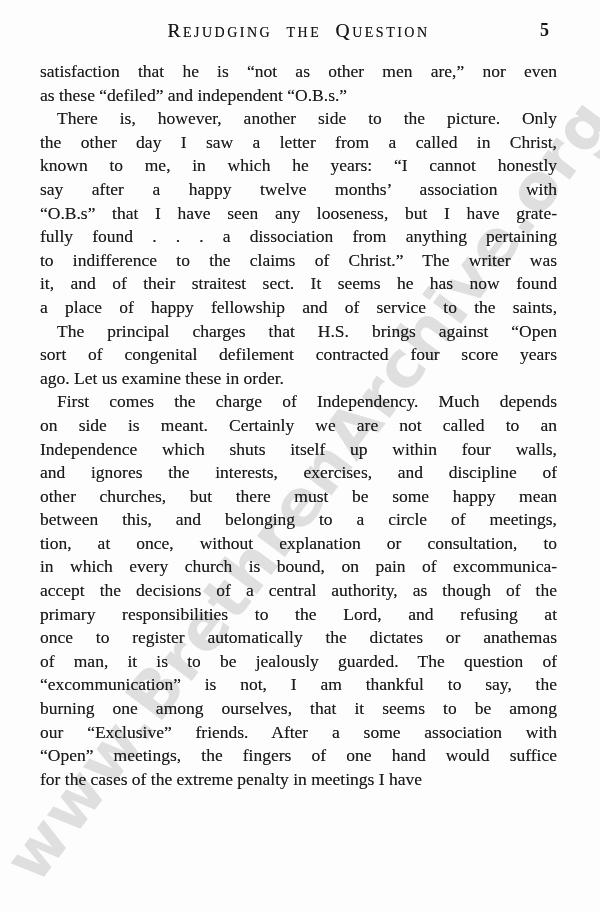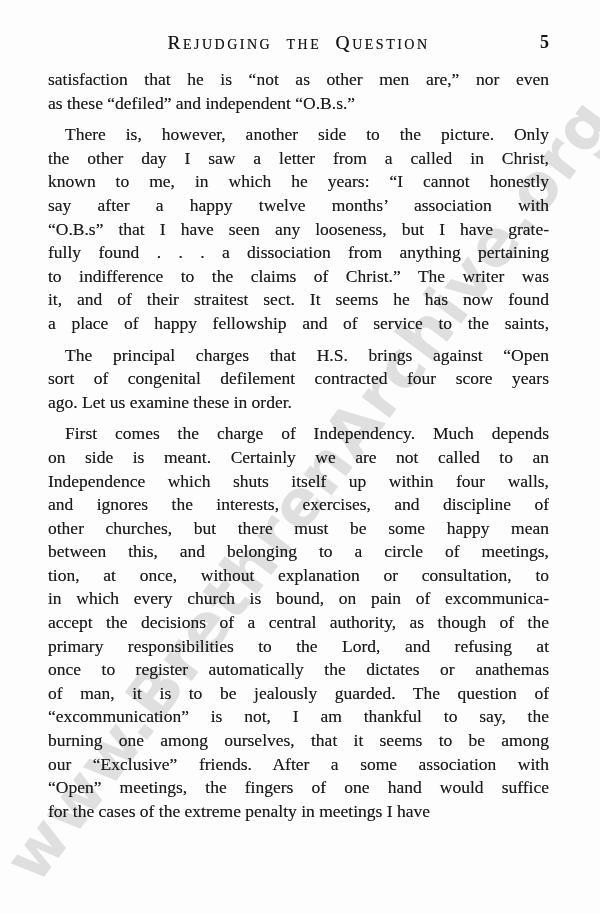--- a/index.html
+++ b/index.html
@@ -24,21 +24,21 @@
     font-size: 64px;
     letter-spacing: 1px;
     color: rgba(55, 55, 55, 0.15);
     white-space: nowrap;
     user-select: none;
     pointer-events: none;
     z-index: 1;
   }
   .header {
     position: absolute;
-    top: 32px;
+    top: 20px;
     left: 40px;
     right: 43px;
     height: 24px;
     z-index: 2;
   }
   .title {
     position: absolute;
     left: 0; right: 0;
     text-align: center;
     font-variant-caps: small-caps;
@@ -59,21 +59,21 @@
   }
   .bodytext {
     position: absolute;
     top: 60px;
     left: 40px;
     width: 517px;
     z-index: 2;
     font-size: 17.5px;
     text-shadow: 0 0 0.4px rgba(0,0,0,0.5);
   }
-  .paragraph { margin: 8px; padding: 0; }
+  .paragraph { margin: 0; padding: 0; }
   .line {
     height: 23.6px;
     line-height: 23.6px;
     text-align: justify;
     text-align-last: justify;
     overflow: hidden;
     white-space: normal;
   }
   .line.last { text-align-last: left; }
   .line.indent { text-indent: 17px; }

